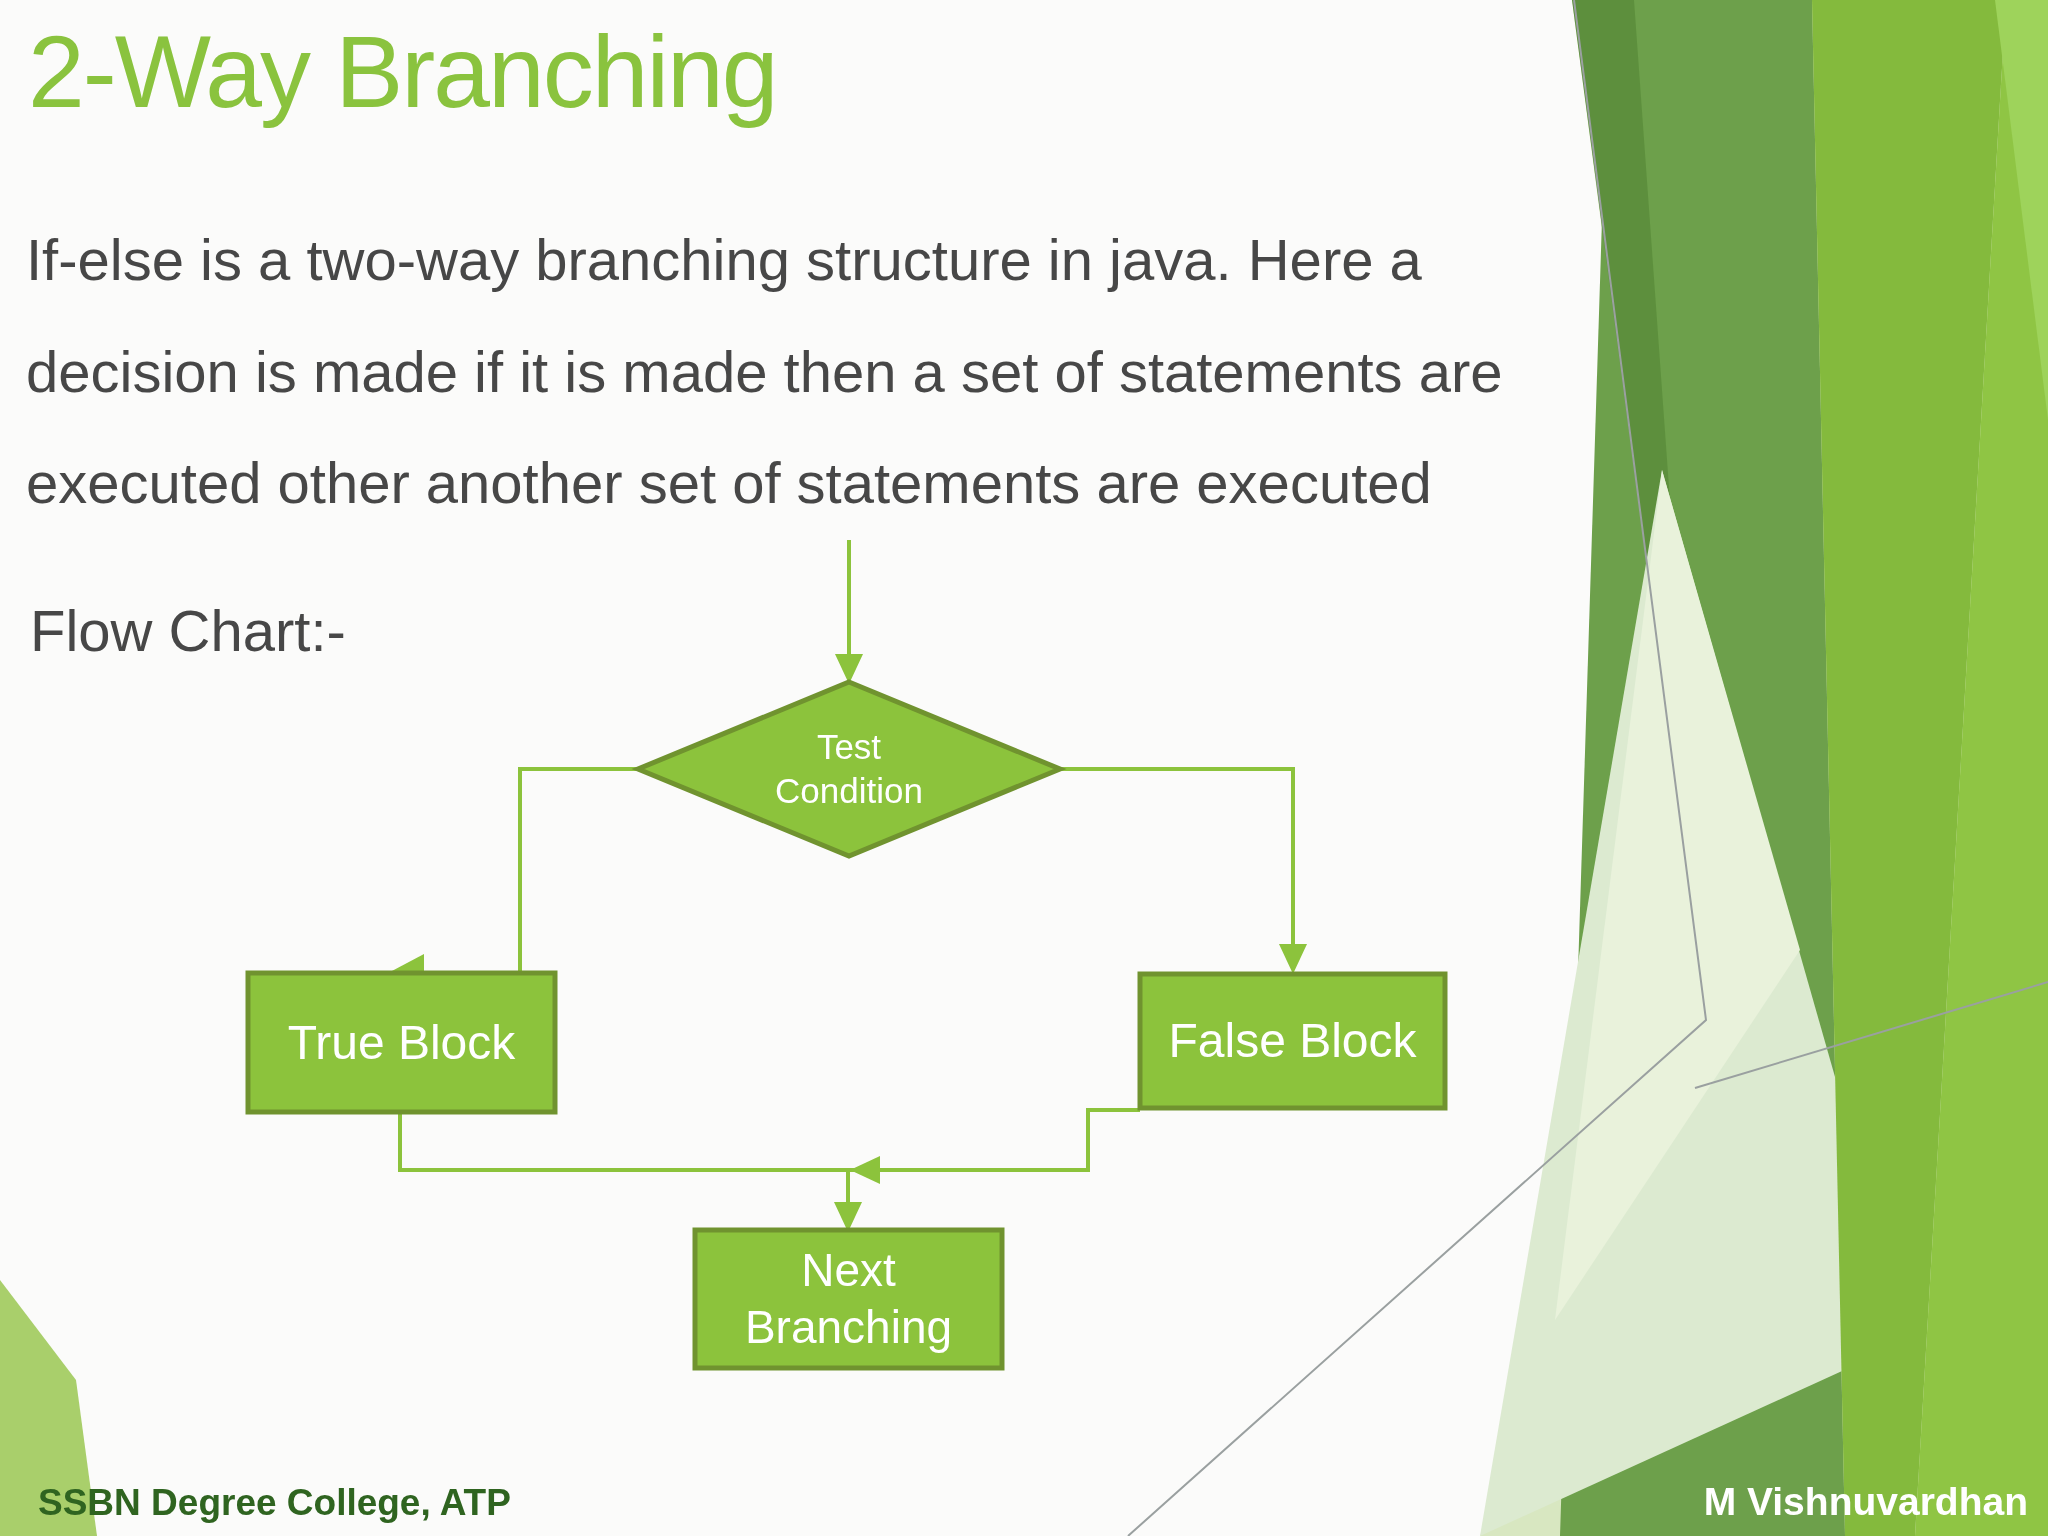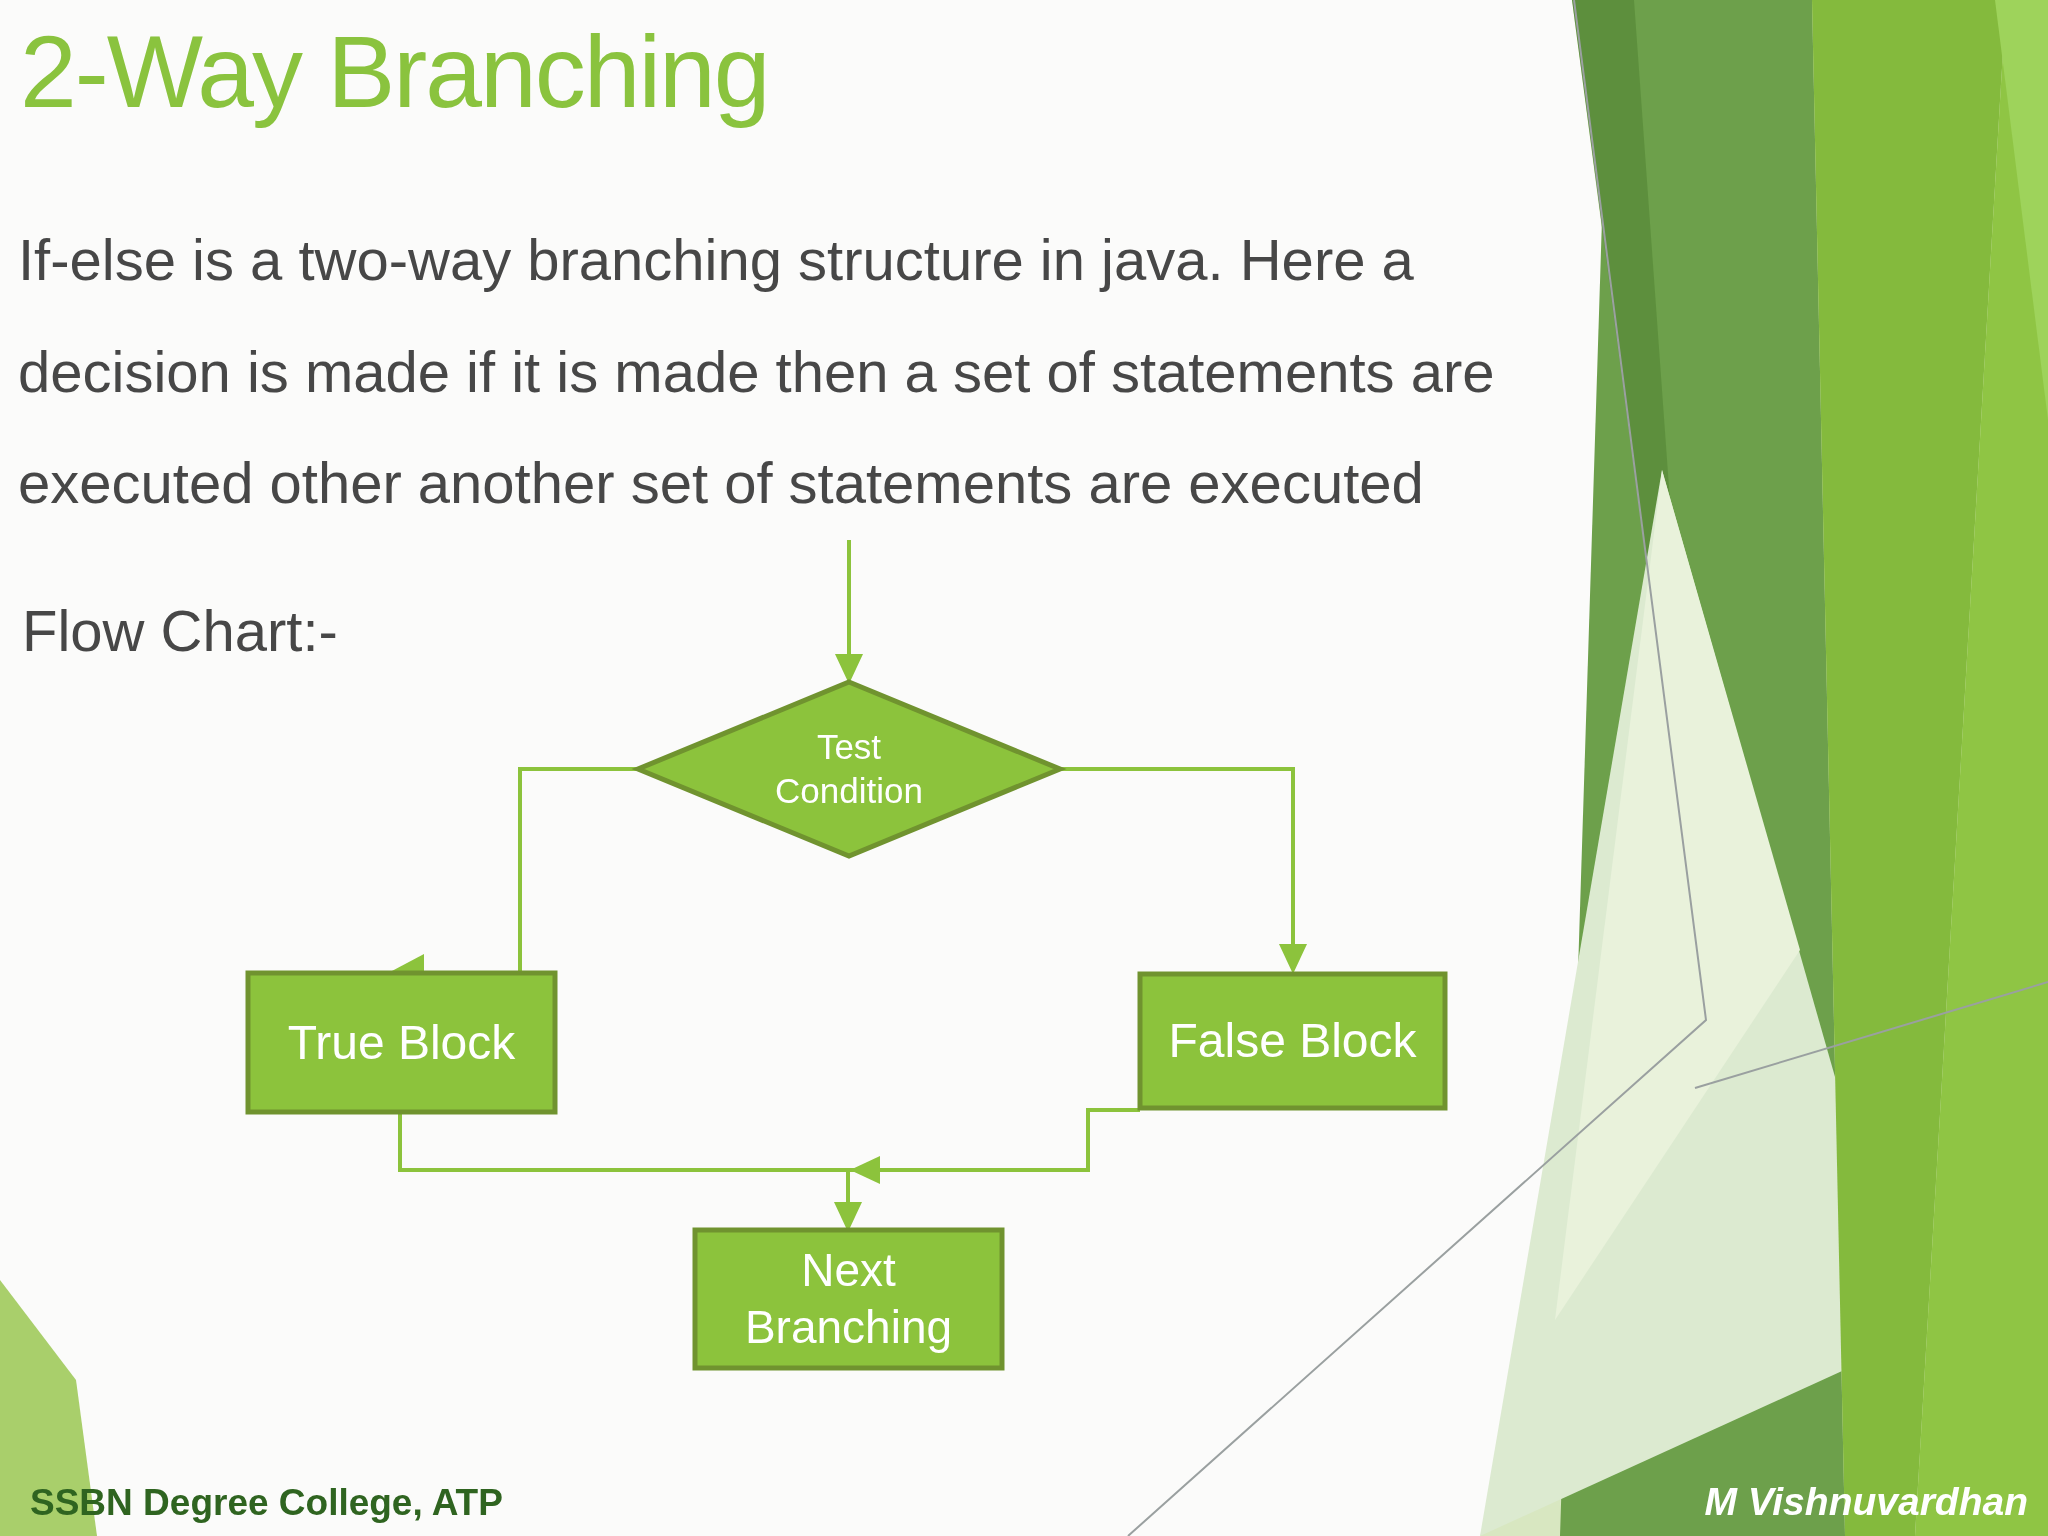--- a/index.html
+++ b/index.html
@@ -4,36 +4,36 @@
 <style>
   html,body{margin:0;padding:0;background:#ffffff;}
   .slide{
     position:relative;
     width:2048px;height:1536px;
     background:#fbfbfa;
     overflow:hidden;
     font-family:"Liberation Sans", sans-serif;
   }
   .slide svg{position:absolute;left:0;top:0;}
-  .txt{position:absolute;white-space:nowrap;}
+  .txt{position:absolute;white-space:nowrap;margin-left:8px;}
   .title{left:20px;top:14px;font-size:102px;letter-spacing:-2px;color:#8ac33e;}
   .body-line{left:18px;font-size:58px;color:#474747;}
   .bl1{top:226px;} .bl2{top:338px;} .bl3{top:449px;}
   .flow-label{left:22px;top:597px;font-size:58px;color:#474747;}
   .node-label{
     position:absolute;display:flex;flex-direction:column;
     align-items:center;justify-content:center;
     color:#ffffff;line-height:1.25;
   }
   .lbl-diamond{left:638px;top:702px;width:422px;height:134px;font-size:35px;}
   .lbl-true{left:248px;top:973px;width:307px;height:139px;font-size:48px;}
   .lbl-false{left:1140px;top:974px;width:305px;height:134px;font-size:48px;}
   .lbl-next{left:695px;top:1230px;width:307px;height:138px;font-size:46px;}
   .footer-left{left:30px;top:1482px;font-size:37px;font-weight:bold;color:#2f6420;}
-  .footer-right{right:20px;left:auto;top:1480px;font-size:39px;font-weight:bold;color:#ffffff;font-style:italic;}
+  .footer-right{right:20px;left:auto;top:1480px;font-size:39px;font-weight:bold;color:#ffffff;}
 </style>
 </head>
 <body>
 
 <div class="slide">
 
   <svg width="2048" height="1536" viewBox="0 0 2048 1536">
 
     <g>
       <polygon points="1572,0 1705,1020 1480,1536 2048,1536 2048,0" fill="#d8e7c1"></polygon>

